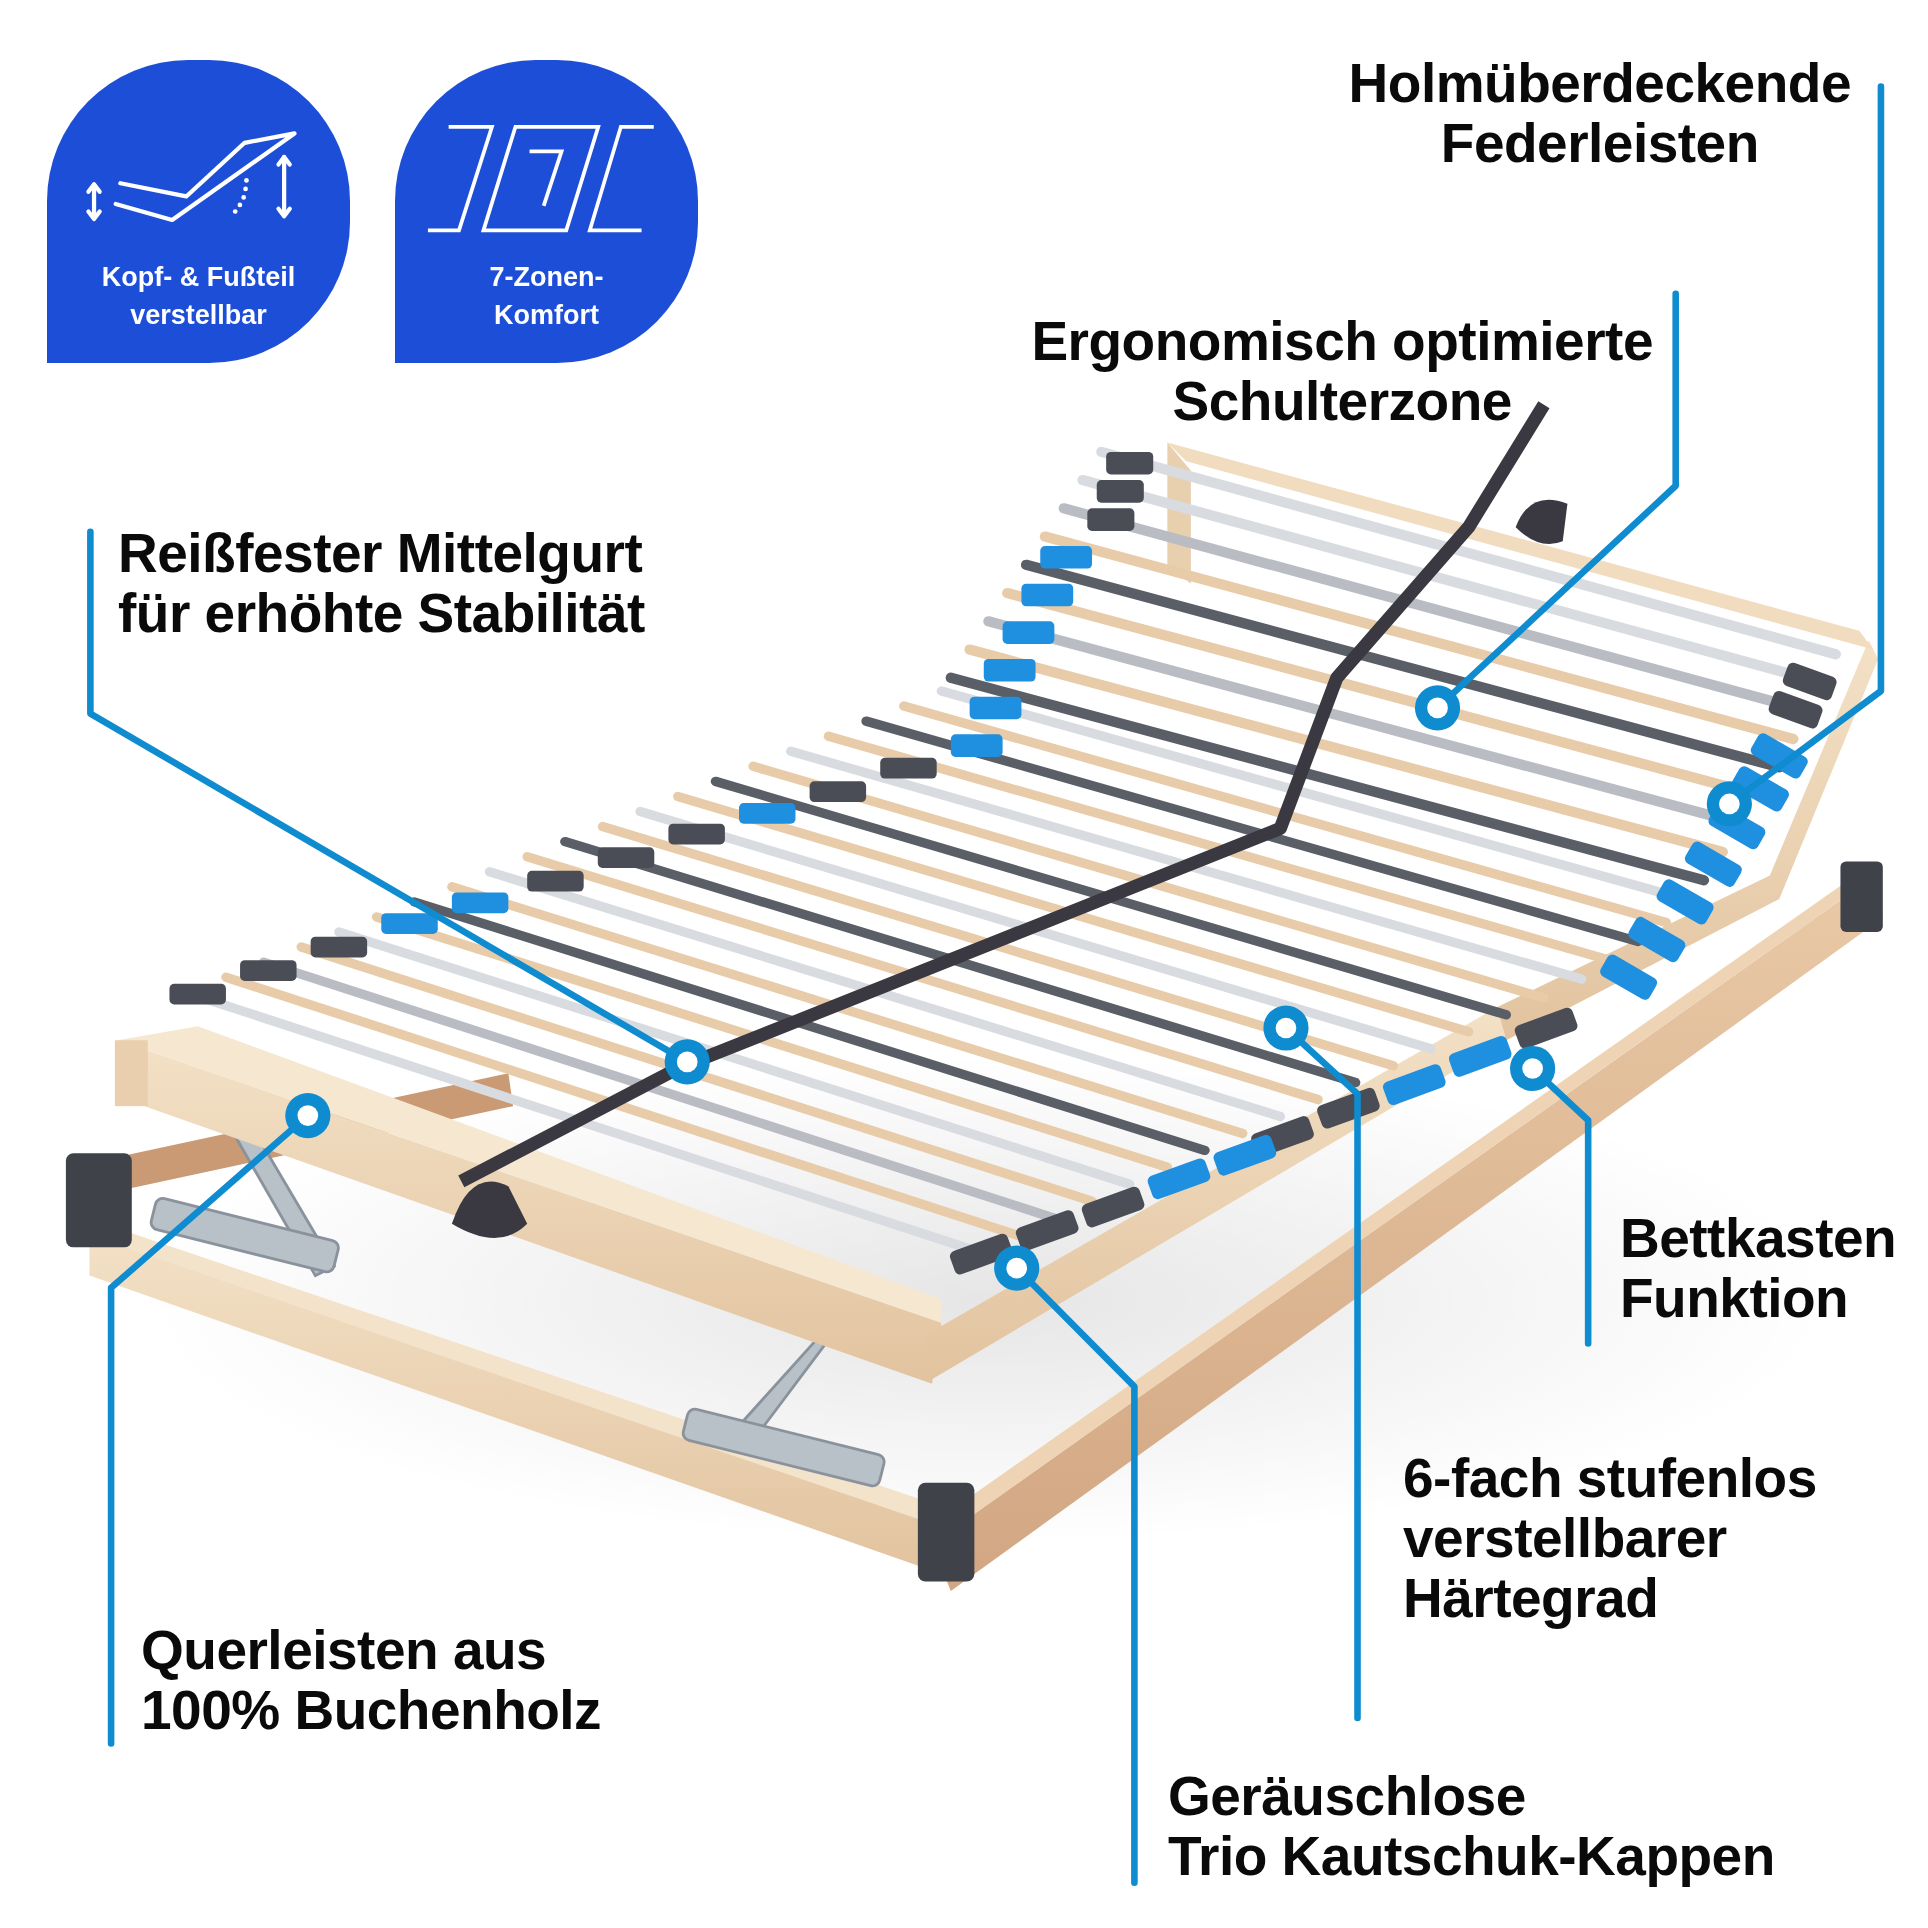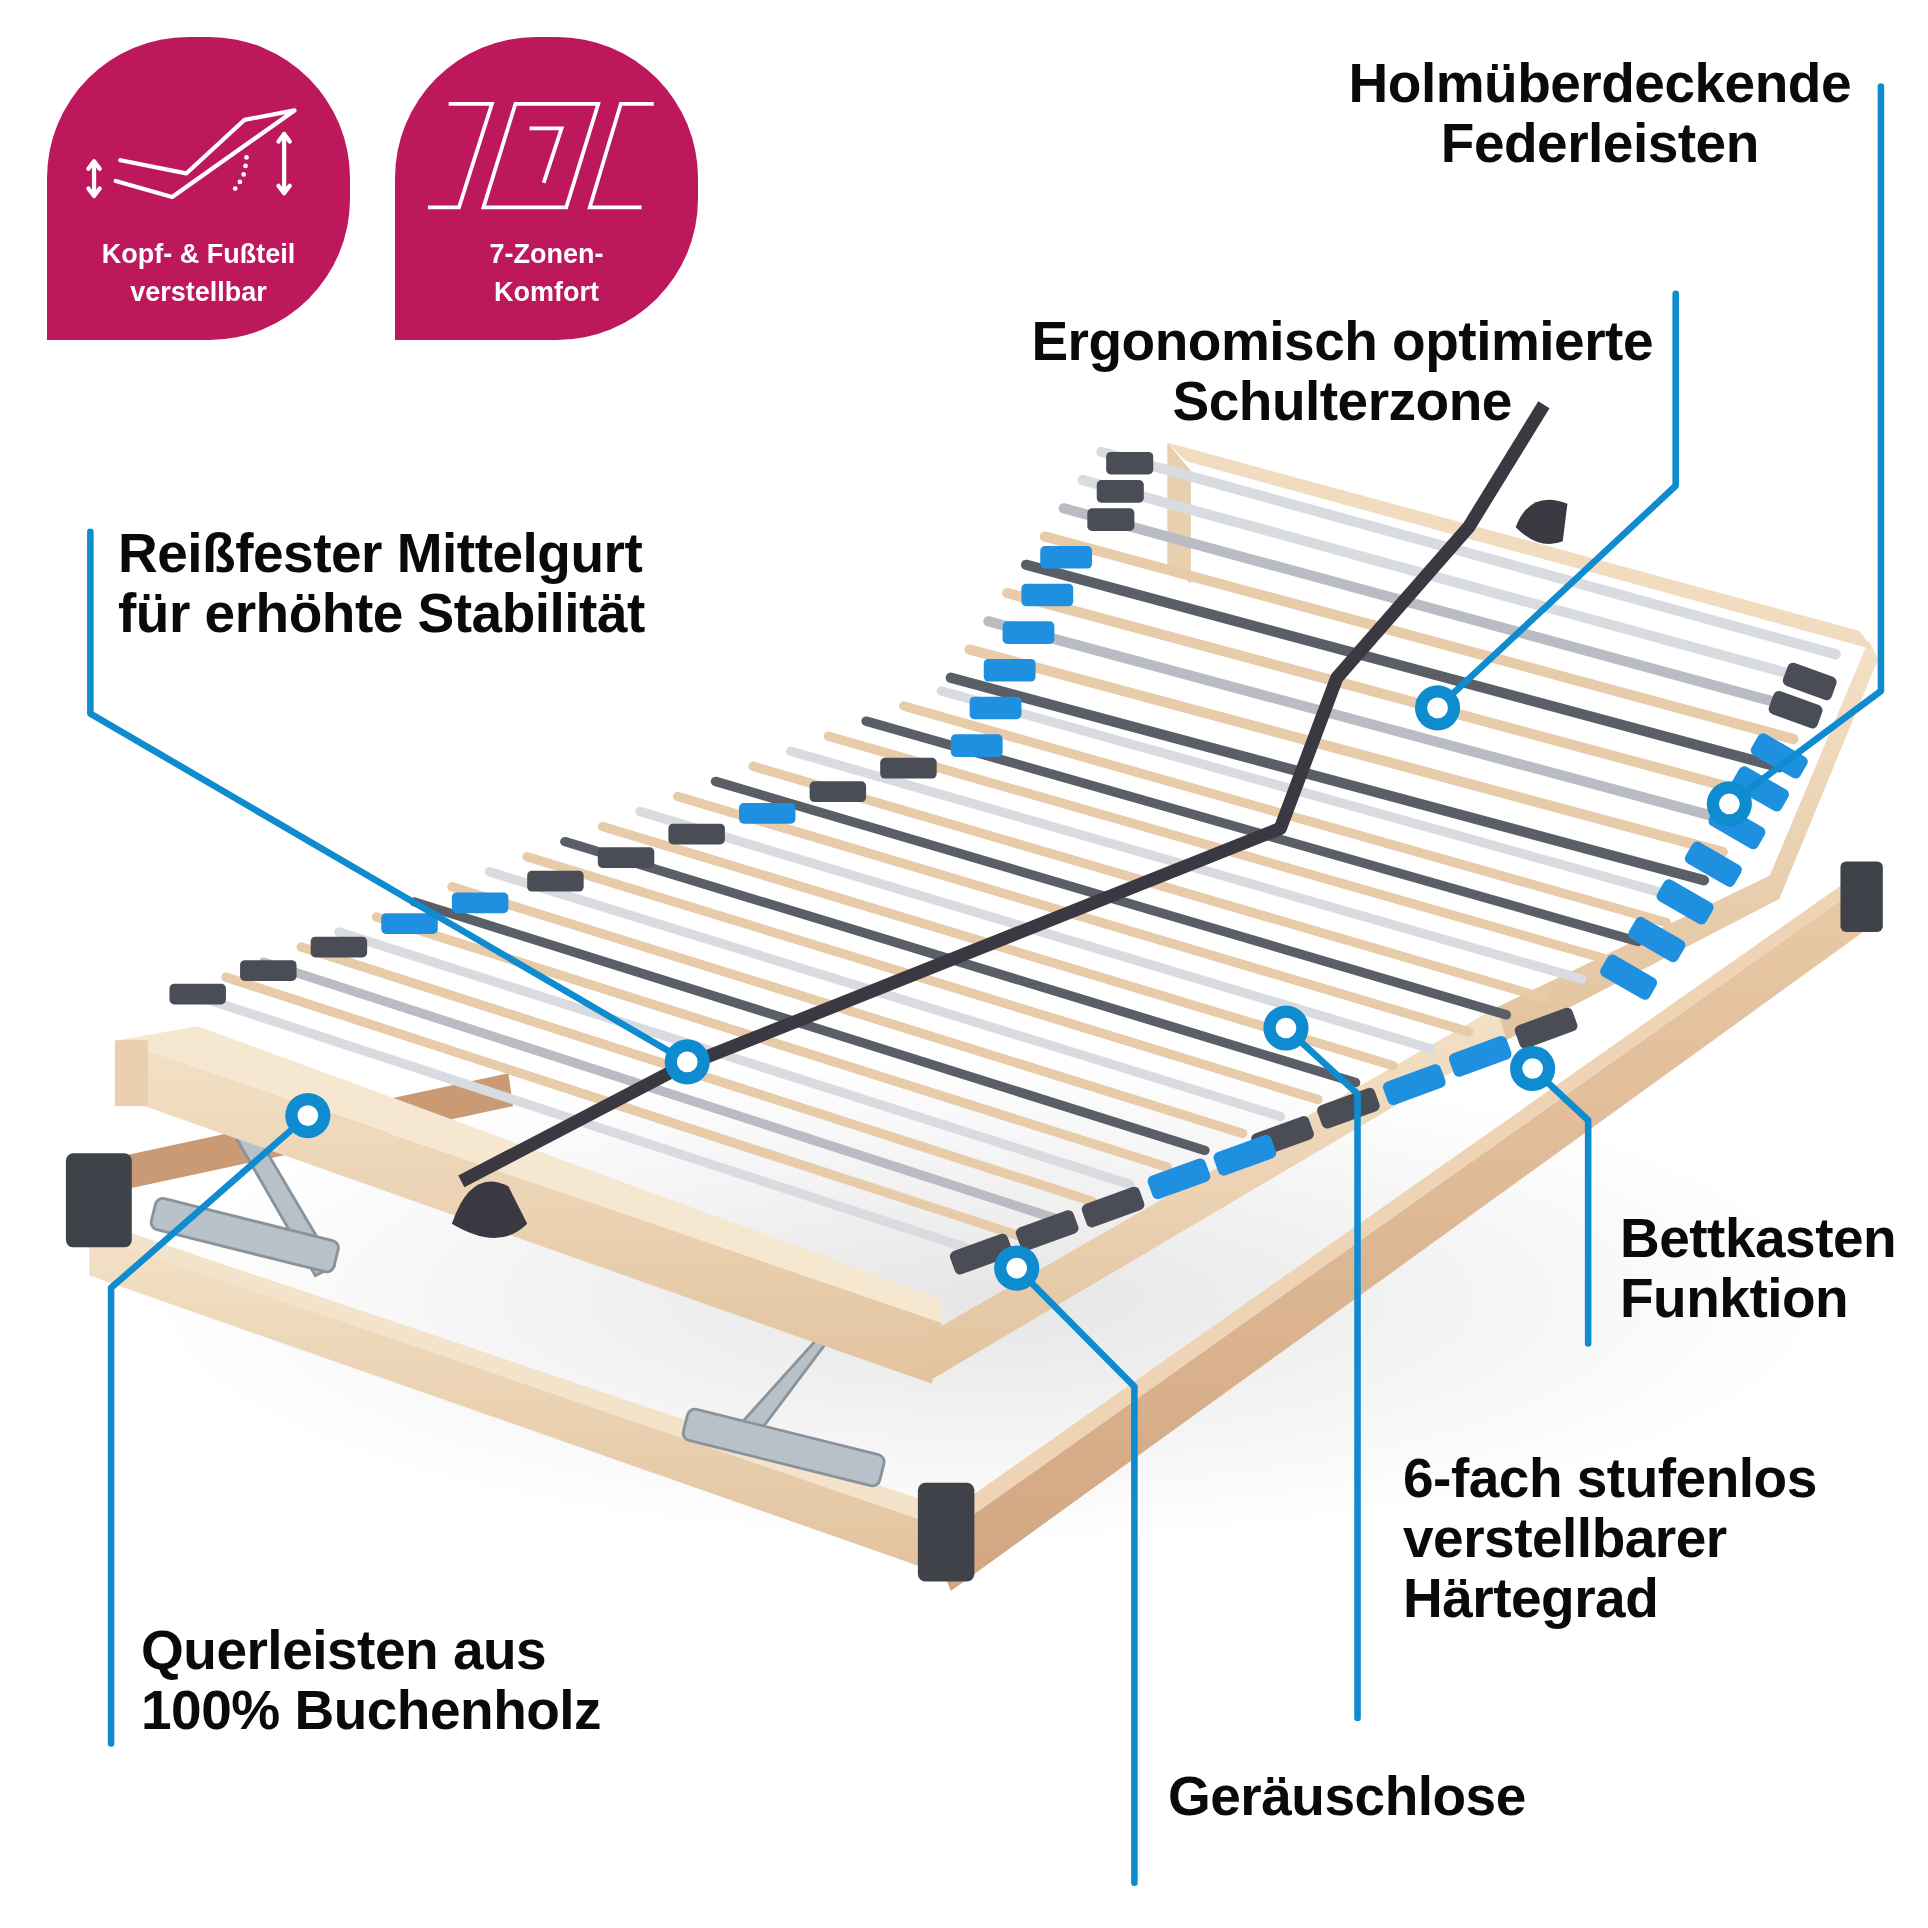--- a/index.html
+++ b/index.html
@@ -1,22 +1,22 @@
 <!DOCTYPE html>
 <html style="font-size:15px"><head>
 <meta charset="utf-8">
 <style>
   html, body { margin: 0; padding: 0; background: #ffffff; }
   body { width: 1928px; height: 1928px; position: relative; overflow: hidden;
          font-family: "Liberation Sans", "DejaVu Sans", sans-serif; color: #0a0a0a; }
   .stage { position: absolute; left: 0; top: 0; width: 1928px; height: 1928px; }
   svg.art { position: absolute; left: 0; top: 0; }
 
-  .badge { position: absolute; top: 37px; width: 303px; height: 303px;
-           background: #be185d; color: #fff;
+  .badge { position: absolute; top: 60px; width: 303px; height: 303px;
+           background: #1d4ed8; color: #fff;
            border-radius: 141px 141px 141px 0; }
   .badge .label { position: absolute; left: 0; right: 0; top: 198px; text-align: center;
                   font-weight: 700; font-size: 27px; line-height: 38px; }
   .badge svg { position: absolute; left: 0; top: 0; }
 
   .callout { position: absolute; font-weight: 700; font-size: 55px; line-height: 60px;
              letter-spacing: -0.5px; white-space: nowrap; }
   .callout .ln { display: block; }
   .right { text-align: center; }
 </style>
@@ -287,16 +287,17 @@
     <span class="ln">Härtegrad</span>
   </div>
 
   <div class="callout" style="left:141px; top:1620px;">
     <span class="ln">Querleisten aus</span>
     <span class="ln">100% Buchenholz</span>
   </div>
 
   <div class="callout" style="left:1168px; top:1766px;">
     <span class="ln">Geräuschlose</span>
+    <span class="ln">Trio Kautschuk-Kappen</span>
   </div>
 
 </div>
 
 
 </body></html>

